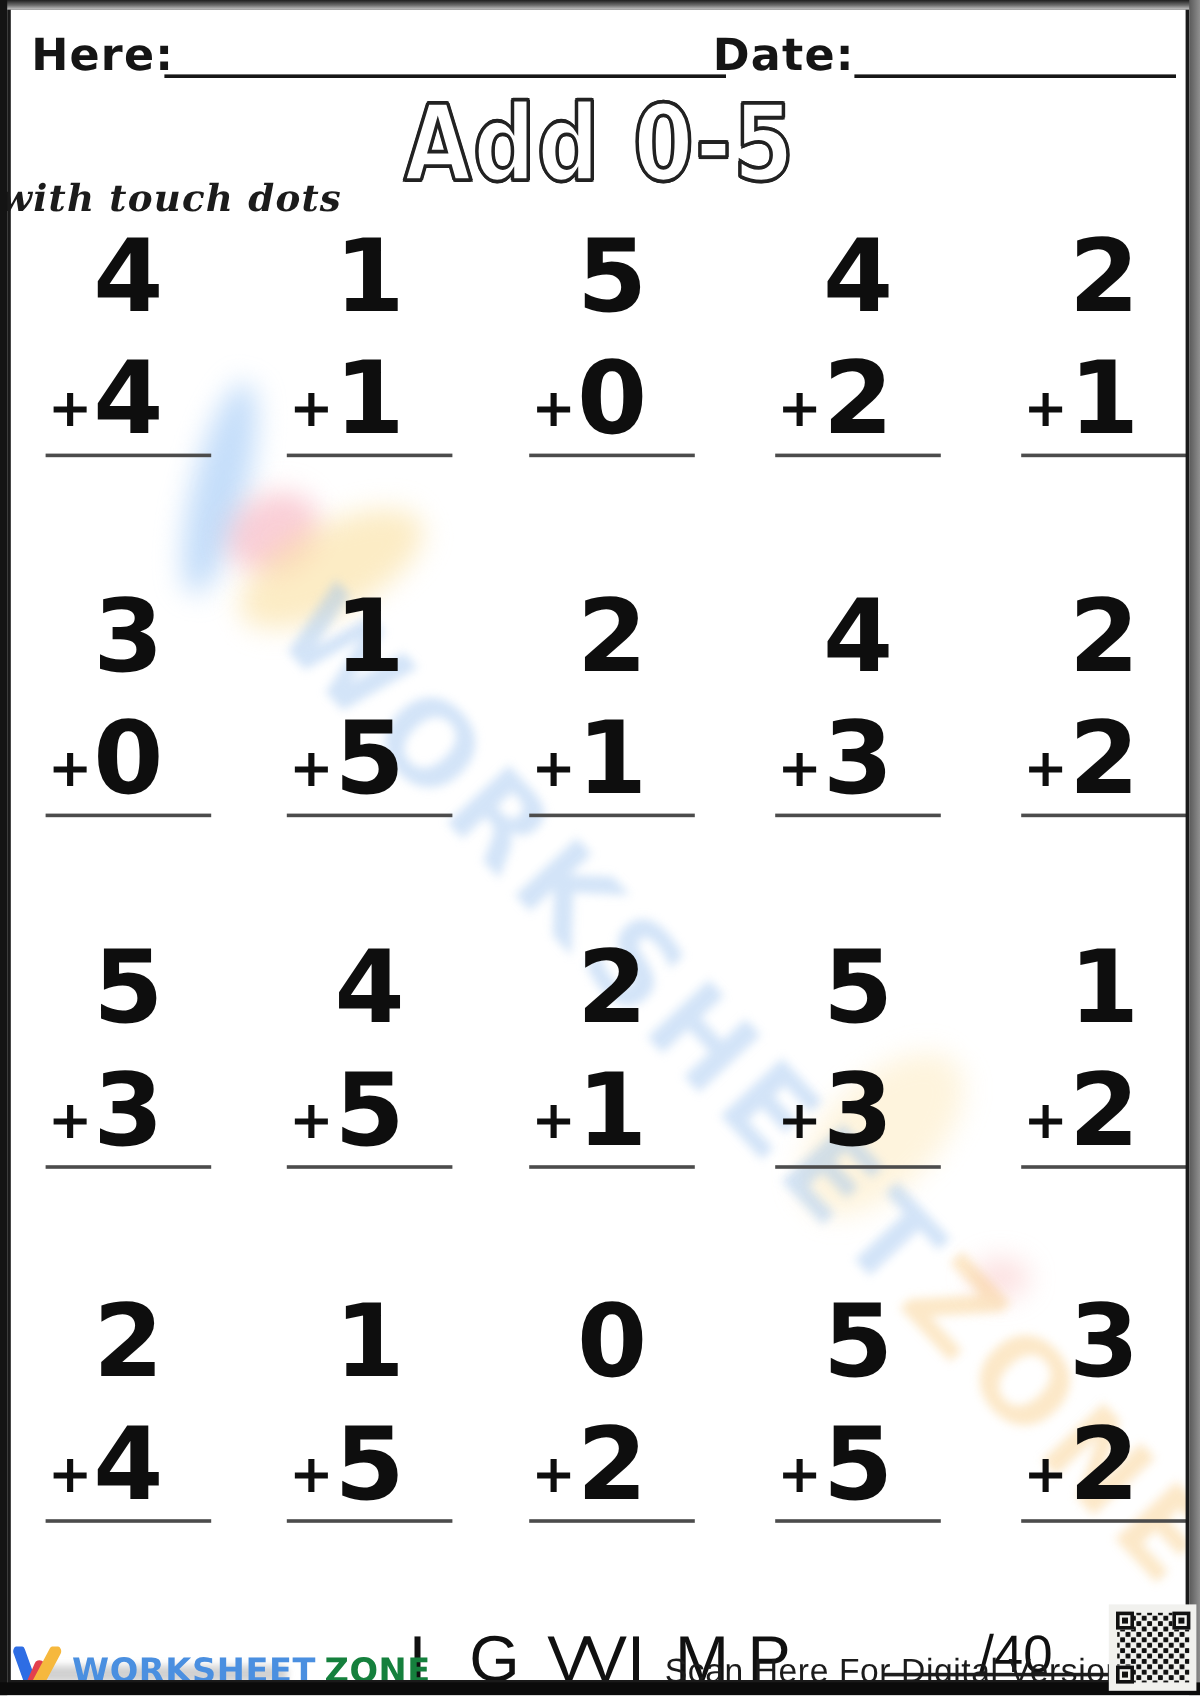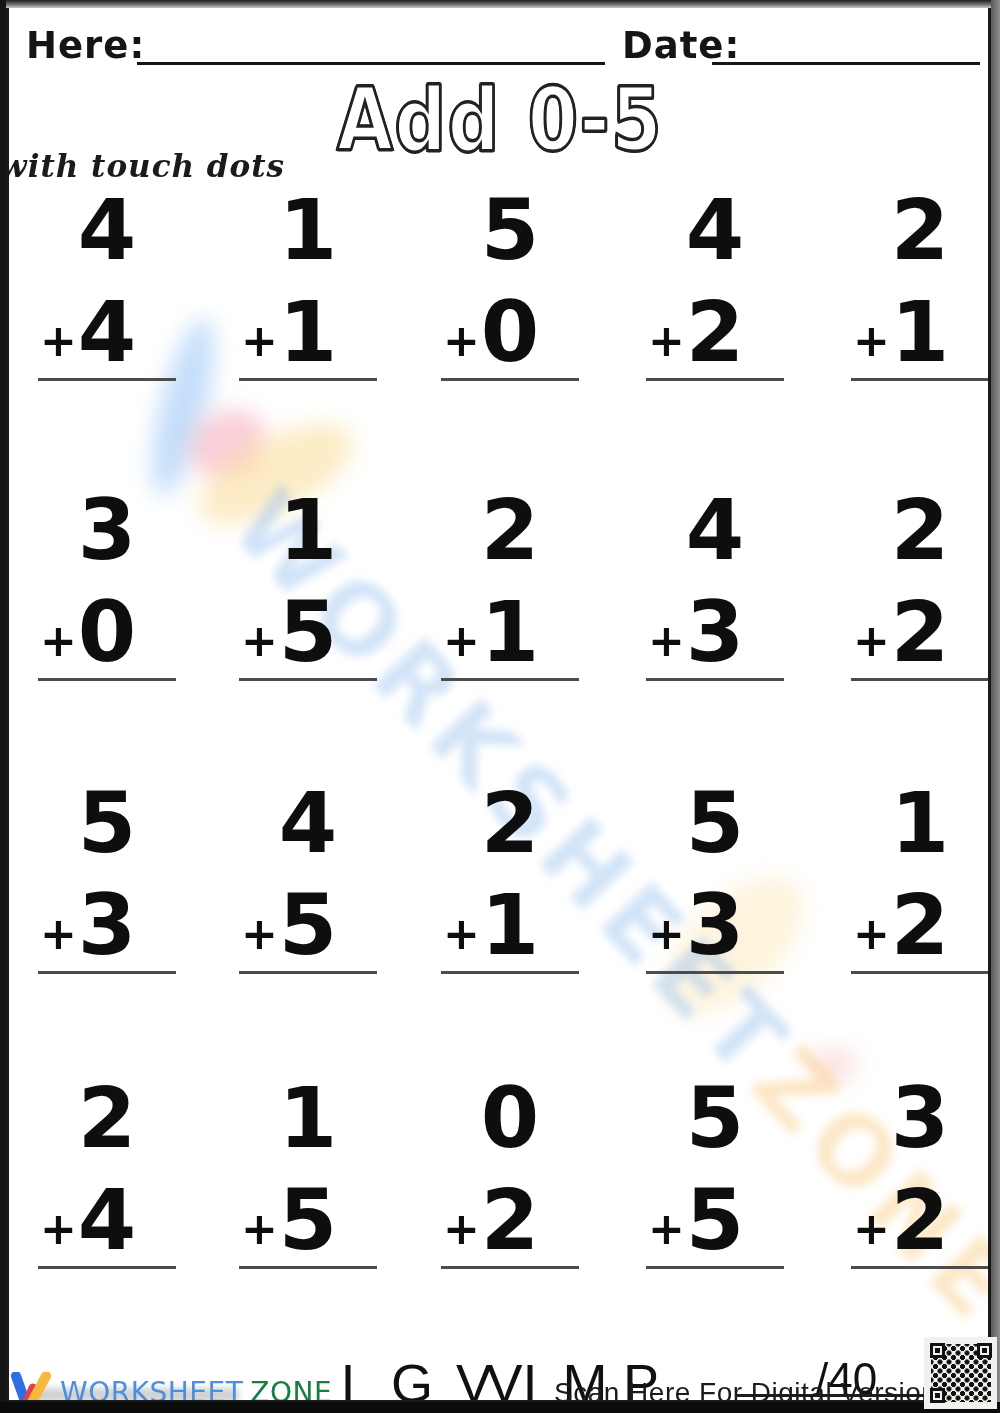--- a/index.html
+++ b/index.html
@@ -23,21 +23,21 @@
   .blob-orange2{left:690px;top:860px;width:90px;height:170px;background:rgba(252,220,150,.32);transform:rotate(45deg);}
   .blob-pink2{left:810px;top:1048px;width:48px;height:34px;background:rgba(246,170,170,.35);}
   .wm-text{position:absolute;left:292px;top:468px;transform:rotate(47deg);transform-origin:0 0;
            font-size:96px;font-weight:700;letter-spacing:9px;white-space:nowrap;filter:blur(4px);z-index:0;}
   .wm-blue{color:rgba(150,190,238,.42);}
   .wm-orange{color:rgba(248,195,110,.38);}
 
   
   .lbl{position:absolute;font-size:37px;font-weight:700;letter-spacing:1px;color:#151515;z-index:2;}
   .name-lbl{left:26px;top:24px;}
-  .date-lbl{left:622px;top:24px;text-align:right;}
+  .date-lbl{left:594px;top:24px;text-align:right;}
   .blank{position:absolute;border-top:3px solid #161616;z-index:2;}
   .name-blank{left:137px;top:62px;width:468px;}
   .date-blank{left:712px;top:62px;width:268px;}
 
   
   .title{position:absolute;left:0;right:0;top:68px;text-align:center;z-index:2;
          font-size:88px;font-weight:700;letter-spacing:2px;color:#fff;
          -webkit-text-stroke:3px #222;
          text-shadow:2px 0 0 #222,-2px 0 0 #222,0 2px 0 #222,0 -2px 0 #222;
          transform:scale(.82,1);}
@@ -49,21 +49,21 @@
   .grid{position:absolute;left:0;top:0;width:1000px;height:1413px;z-index:2;}
   .problem{position:absolute;width:150px;height:190px;}
   .top-num{font-size:84px;font-weight:700;text-align:center;line-height:66px;height:66px;color:#0e0e0e;}
   .addend-row{position:relative;margin-top:36px;height:66px;}
   .addend{display:block;text-align:center;font-size:84px;font-weight:700;line-height:66px;color:#0e0e0e;}
   .plus{position:absolute;left:8px;top:16px;font-size:44px;font-weight:700;color:#0e0e0e;}
   .ans-line{margin:13px auto 0;width:138px;border-top:3px solid #4c4c4c;}
 
   
   .brand{position:absolute;left:8px;top:1372px;display:flex;align-items:center;z-index:4;}
-  .brand-text{font-size:28px;font-weight:400;letter-spacing:.5px;margin-left:4px;}
+  .brand-text{font-size:28px;font-weight:700;letter-spacing:.5px;margin-left:4px;}
   .brand-blue{color:#4a8fe0;}
   .brand-orange{color:#15803d;margin-left:7px;}
   .brand-ghost{position:absolute;left:32px;top:1388px;width:208px;height:14px;border-radius:7px;
                background:rgba(90,90,90,.28);filter:blur(3px);z-index:3;}
   .rubric{position:absolute;left:0;top:0;width:1000px;height:1413px;z-index:3;}
   .rletter{position:absolute;top:1356px;transform:translateX(-50%);
            font-family:"Liberation Sans",sans-serif;font-size:54px;line-height:1;color:#101010;}
   .score-line{position:absolute;left:735px;top:1394px;width:196px;border-top:3px solid #1e1e1e;z-index:3;}
   .score{position:absolute;left:816px;top:1354px;font-family:"Liberation Sans",sans-serif;
          font-size:44px;color:#101010;z-index:3;}

